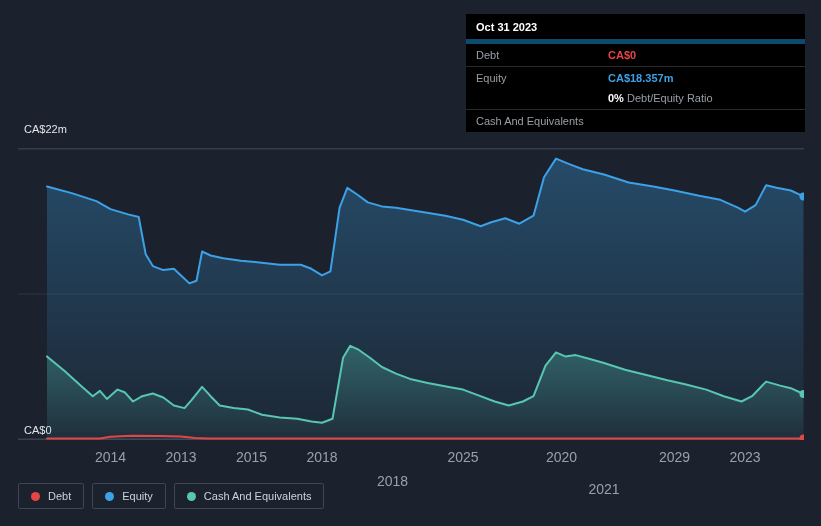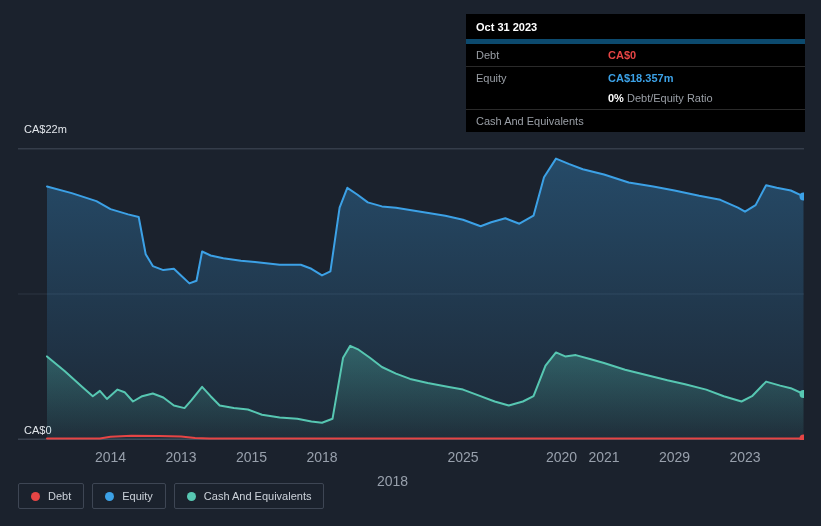--- a/index.html
+++ b/index.html
@@ -116,21 +116,21 @@
   </div>
 
   <div id="x-axis">
       <span class="x-tick" style="left: 92.5px;">2014</span>
       <span class="x-tick" style="left: 163px;">2013</span>
       <span class="x-tick" style="left: 233.5px;">2015</span>
       <span class="x-tick" style="left: 304px;">2018</span>
       <span class="x-tick" style="left: 374.5px; margin-top: 24px;">2018</span>
       <span class="x-tick" style="left: 445px;">2025</span>
       <span class="x-tick" style="left: 515.5px; margin-left: 28px;">2020</span>
-      <span class="x-tick" style="left: 586px;">2021</span>
+      <span class="x-tick" style="left: 586px; margin-top: 32px;">2021</span>
       <span class="x-tick" style="left: 656.5px;">2029</span>
       <span class="x-tick" style="left: 727px;">2023</span>
     </div>
 
   <div class="tooltip">
     <div class="tt-title">Oct 31 2023</div>
     <div class="tt-row">
       <div class="tt-label">Debt</div>
       <div class="tt-cell val-debt">CA$0</div>
     </div>

